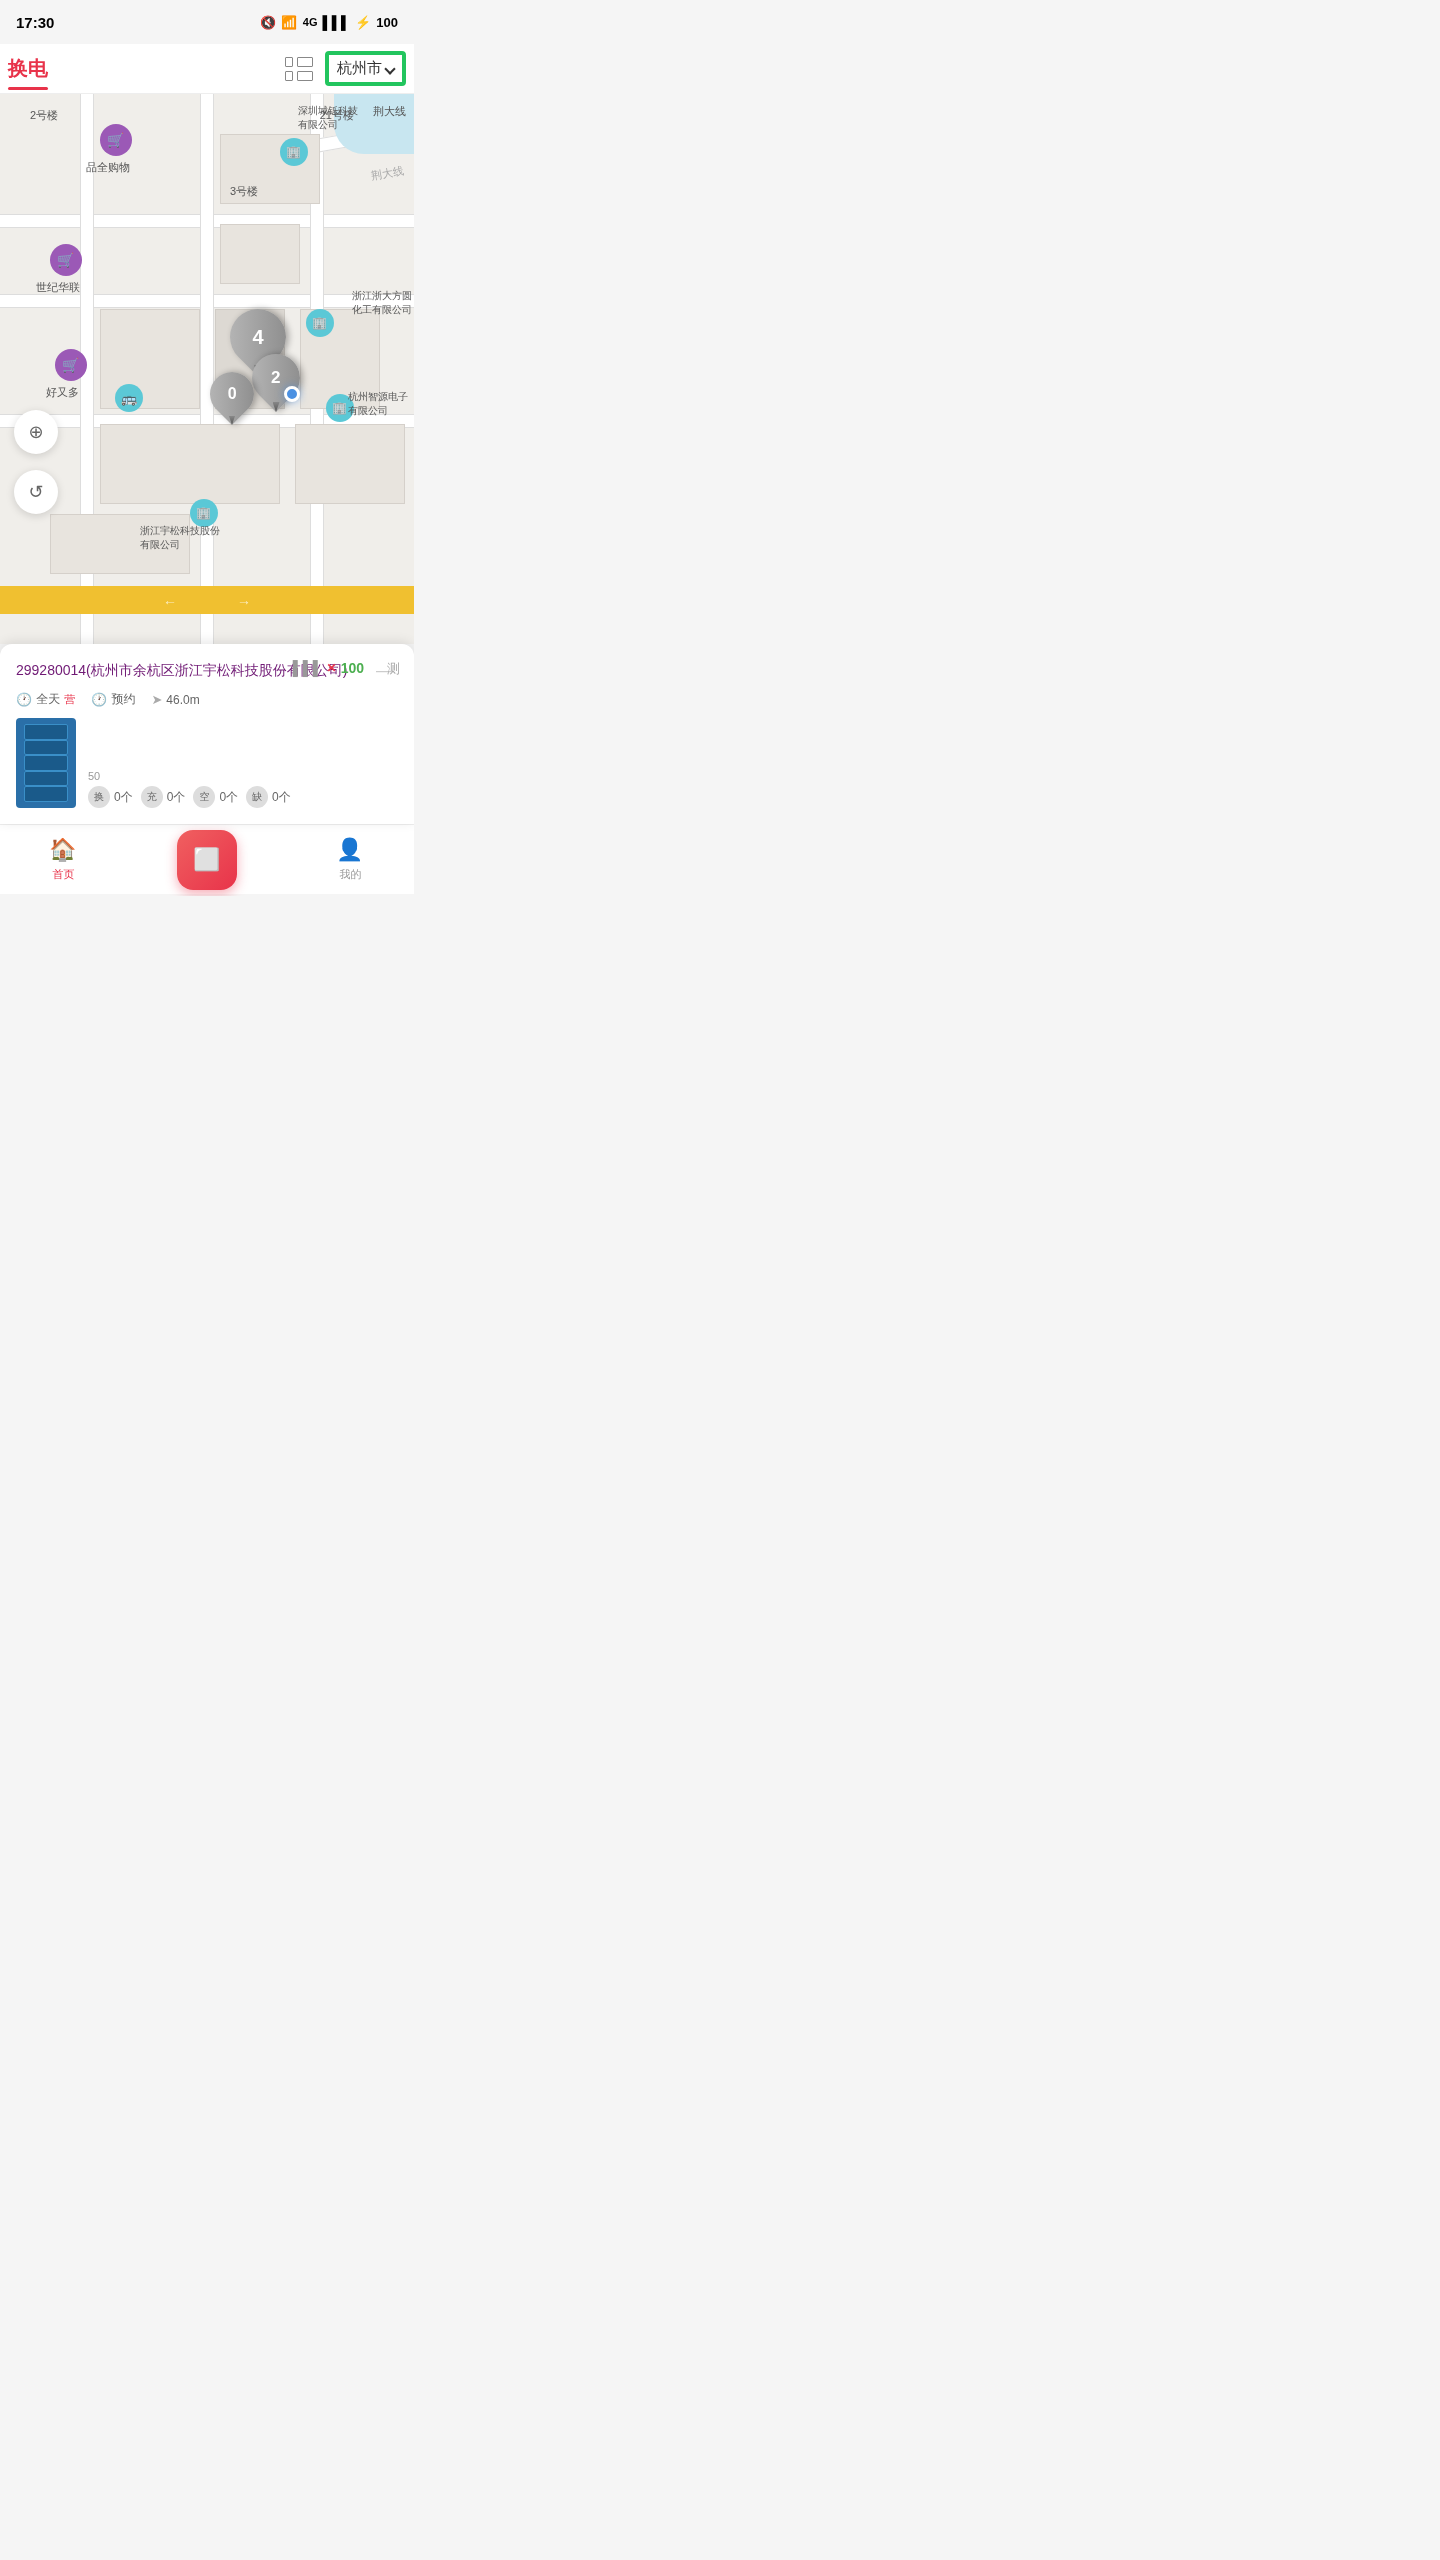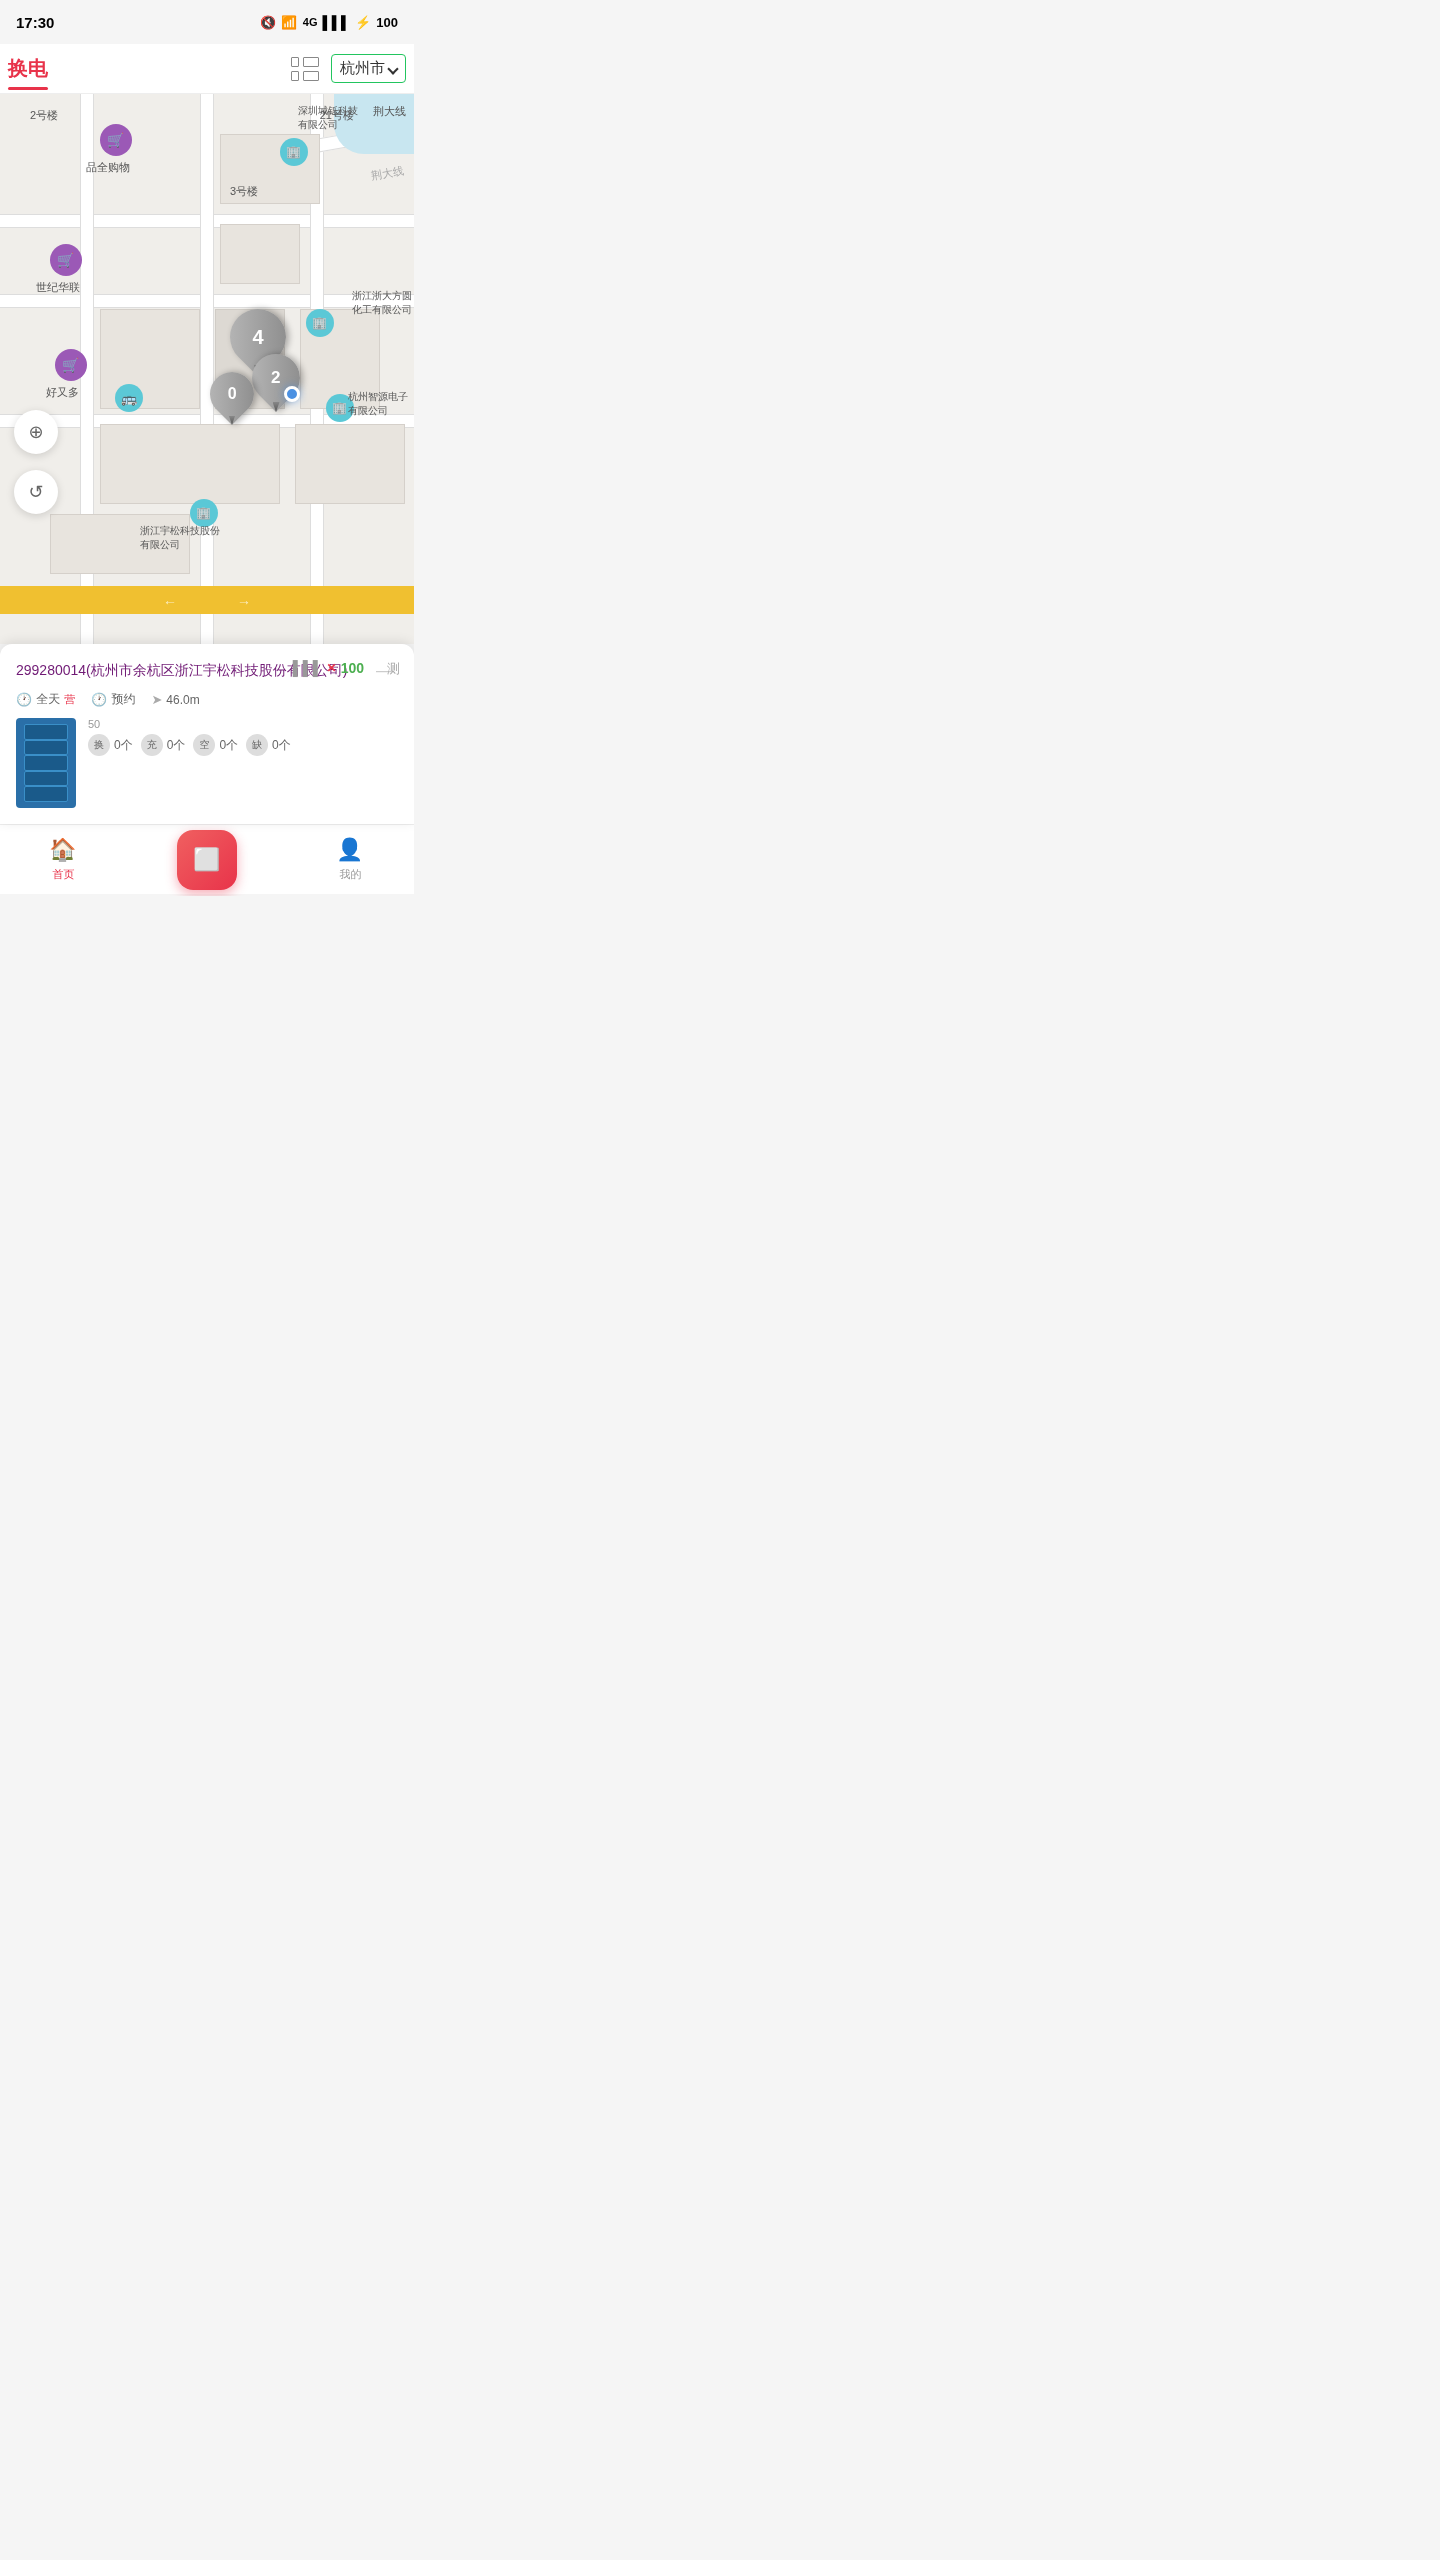--- a/index.html
+++ b/index.html
@@ -76,21 +76,21 @@
       height: 10px;
       border: 1.5px solid #888;
       border-radius: 1px;
     }
     .city-selector {
       display: flex;
       align-items: center;
       gap: 4px;
       font-size: 15px;
       color: #333;
-      border: 1px solid #22c55e;
+      border: 4px solid #22c55e;
       border-radius: 4px;
       padding: 4px 8px;
     }
     .chevron-down {
       border: solid #333;
       border-width: 0 2px 2px 0;
       display: inline-block;
       padding: 3px;
       transform: rotate(45deg);
     }
@@ -273,21 +273,21 @@
     }
     .card-info-item {
       display: flex;
       align-items: center;
       gap: 4px;
     }
     .info-icon { font-size: 13px; color: #aaa; }
     .card-content {
       display: flex;
       gap: 12px;
-      align-items: flex-start;
+      align-items: flex-end;
     }
     .battery-cabinet {
       width: 60px;
       height: 90px;
       background: #2a6fa8;
       border-radius: 4px;
       flex-shrink: 0;
       display: flex;
       flex-direction: column;
       align-items: center;

